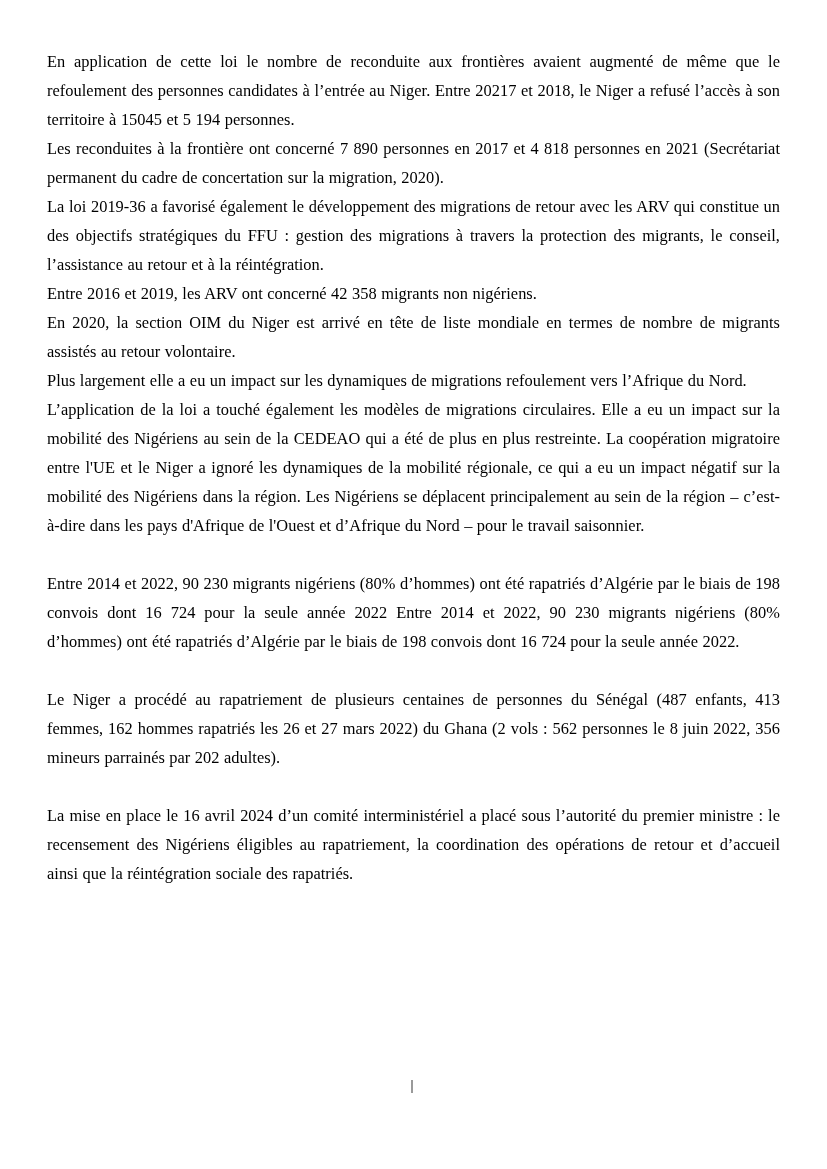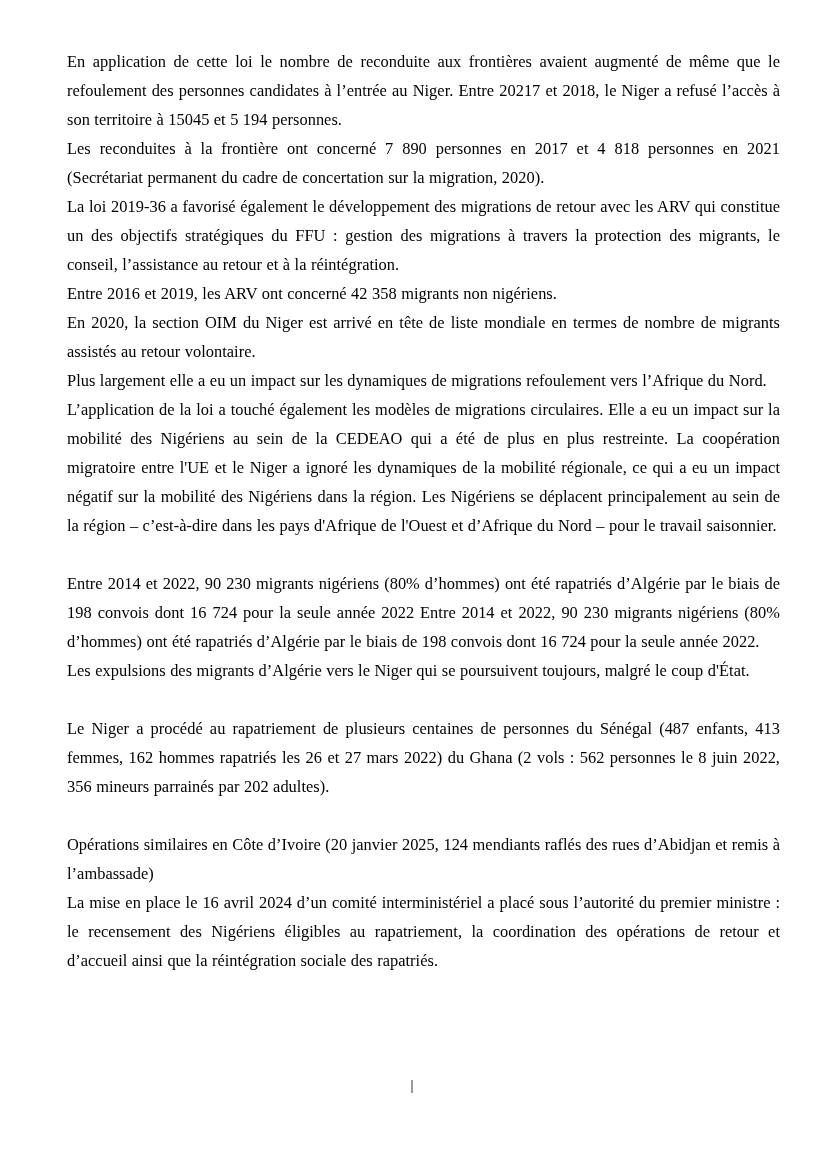--- a/index.html
+++ b/index.html
@@ -44,21 +44,20 @@
     text-justify: inter-word;
     hyphens: none;
     -webkit-hyphens: none;
     word-spacing: 0.02em;
     letter-spacing: 0.002em;
   }
 
   
   .para.last-left {
     text-align-last: left;
-    margin-left: 20px;
   }
 
   
   .blank-line {
     height: 29px;
     font-size: 16.4px;
     line-height: 29px;
   }
 
   
@@ -82,28 +81,26 @@
     <p class="para last-left">Les reconduites à la frontière ont concerné 7 890 personnes en 2017 et 4 818 personnes en 2021 (Secrétariat permanent du cadre de concertation sur la migration, 2020).</p>
     <p class="para last-left">La loi 2019-36 a favorisé également le développement des migrations de retour avec les ARV qui constitue un des objectifs stratégiques du FFU : gestion des migrations à travers la protection des migrants, le conseil, l’assistance au retour et à la réintégration.</p>
     <p class="para last-left">Entre 2016 et 2019, les ARV ont concerné 42 358 migrants non nigériens.</p>
     <p class="para last-left">En 2020, la section OIM du Niger est arrivé en tête de liste mondiale en termes de nombre de migrants assistés au retour volontaire.</p>
     <p class="para last-left">Plus largement elle a eu un impact sur les dynamiques de migrations refoulement vers l’Afrique du Nord.</p>
     <p class="para last-left">L’application de la loi a touché également les modèles de migrations circulaires. Elle a eu un impact sur la mobilité des Nigériens au sein de la CEDEAO qui a été de plus en plus restreinte. La coopération migratoire entre l'UE et le Niger a ignoré les dynamiques de la mobilité régionale, ce qui a eu un impact négatif sur la mobilité des Nigériens dans la région. Les Nigériens se déplacent principalement au sein de la région – c’est-à-dire dans les pays d'Afrique de l'Ouest et d’Afrique du Nord – pour le travail saisonnier.</p>
 
     <div class="blank-line">&nbsp;</div>
 
     <p class="para last-left">Entre 2014 et 2022, 90 230 migrants nigériens (80% d’hommes) ont été rapatriés d’Algérie par le biais de 198 convois dont 16 724 pour la seule année 2022 Entre 2014 et 2022, 90 230 migrants nigériens (80% d’hommes) ont été rapatriés d’Algérie par le biais de 198 convois dont 16 724 pour la seule année 2022.</p>
-    <p class="para last-left">Les expulsions des migrants d’Algérie vers le Niger qui se poursuivent toujours, malgré le coup d'État.</p>
 
     <div class="blank-line">&nbsp;</div>
 
     <p class="para last-left">Le Niger a procédé au rapatriement de plusieurs centaines de personnes du Sénégal (487 enfants, 413 femmes, 162 hommes rapatriés les 26 et 27 mars 2022) du Ghana (2 vols : 562 personnes le 8 juin 2022, 356 mineurs parrainés par 202 adultes).</p>
 
     <div class="blank-line">&nbsp;</div>
 
-    <p class="para last-left">Opérations similaires en Côte d’Ivoire (20 janvier 2025, 124 mendiants raflés des rues d’Abidjan et remis à l’ambassade)</p>
     <p class="para last-left">La mise en place le 16 avril 2024 d’un comité interministériel a placé sous l’autorité du premier ministre : le recensement des Nigériens éligibles au rapatriement, la coordination des opérations de retour et d’accueil ainsi que la réintégration sociale des rapatriés.</p>
 
   </div>
 
   <div id="caret" style="left: 411px; top: 1080px; width: 2px; height: 13px; background: rgb(154, 154, 154);"></div>
 
 </div>
 
 </body></html>

